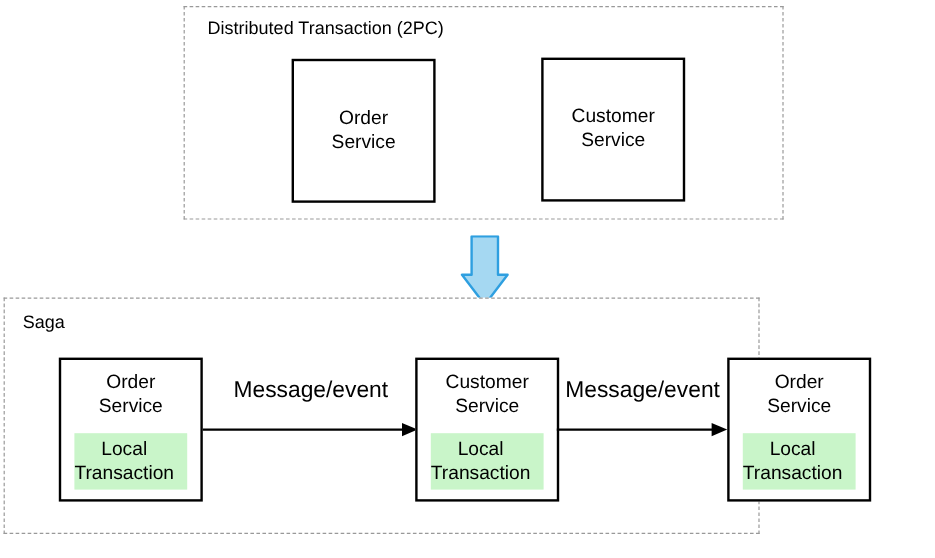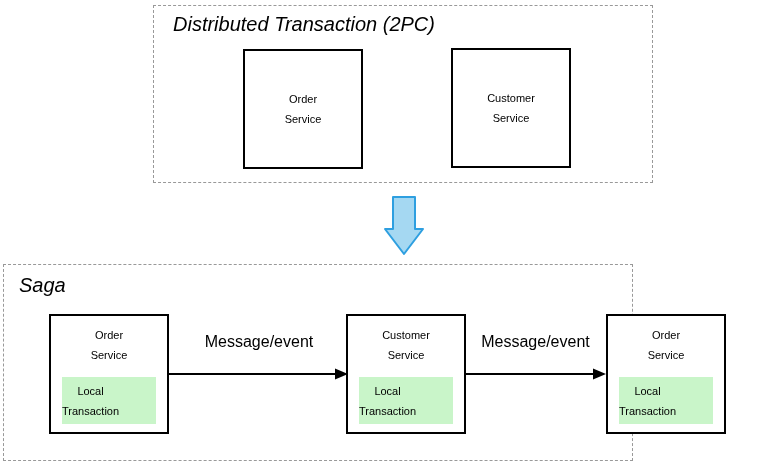--- a/index.html
+++ b/index.html
@@ -20,44 +20,43 @@
     position: absolute;
     border: 1px dashed #999999;
     background: #ffffff;
     box-sizing: border-box;
   }
   .group-2pc {
     left: 153px; top: 5px;
     width: 500px; height: 178px;
   }
   .group-saga {
-    left: 3px; top: 264px;
+    left: 3px; top: 248px;
     width: 630px; height: 197px; padding-left: 45px;
   }
   .group-title {
     position: absolute;
-    font-size: 20px;
+    font-size: 15px;
     line-height: 24px;
     white-space: nowrap;
-    font-style: italic;
   }
   .group-2pc .group-title { left: 19px; top: 6px; }
   .group-saga .group-title { left: 15px; top: 8px; }
 
   .node {
     position: absolute;
     width: 120px; height: 120px;
     border: 2px solid #000000;
     box-sizing: border-box;
     background: #ffffff;
   }
   .node-label {
     display: block;
     text-align: center;
-    font-size: 11px;
+    font-size: 16px;
     line-height: 20px;
     white-space: pre-line;
   }
   
   .node-centered {
     display: flex;
     align-items: center;
     justify-content: center;
   }
   .node-2pc-order    { left: 89px;  top: 43px; }
@@ -96,21 +95,21 @@
   }
   .edge-head {
     fill: #000000;
     stroke: none;
   }
   .edge-1 { left: 165px; top: 101px; }
   .edge-2 { left: 460px; top: 101px; }
   .edge-label {
     position: absolute;
     text-align: center;
-    font-size: 16px;
+    font-size: 19px;
     line-height: 19px;
     white-space: nowrap;
   }
   .edge-label-1 { left: 165px; width: 180px; top: 67px; }
   .edge-label-2 { left: 460px; width: 143px; top: 67px; }
 
   .down-arrow-svg {
     position: absolute;
     left: 383px; top: 196px;
     width: 42px; height: 60px;

